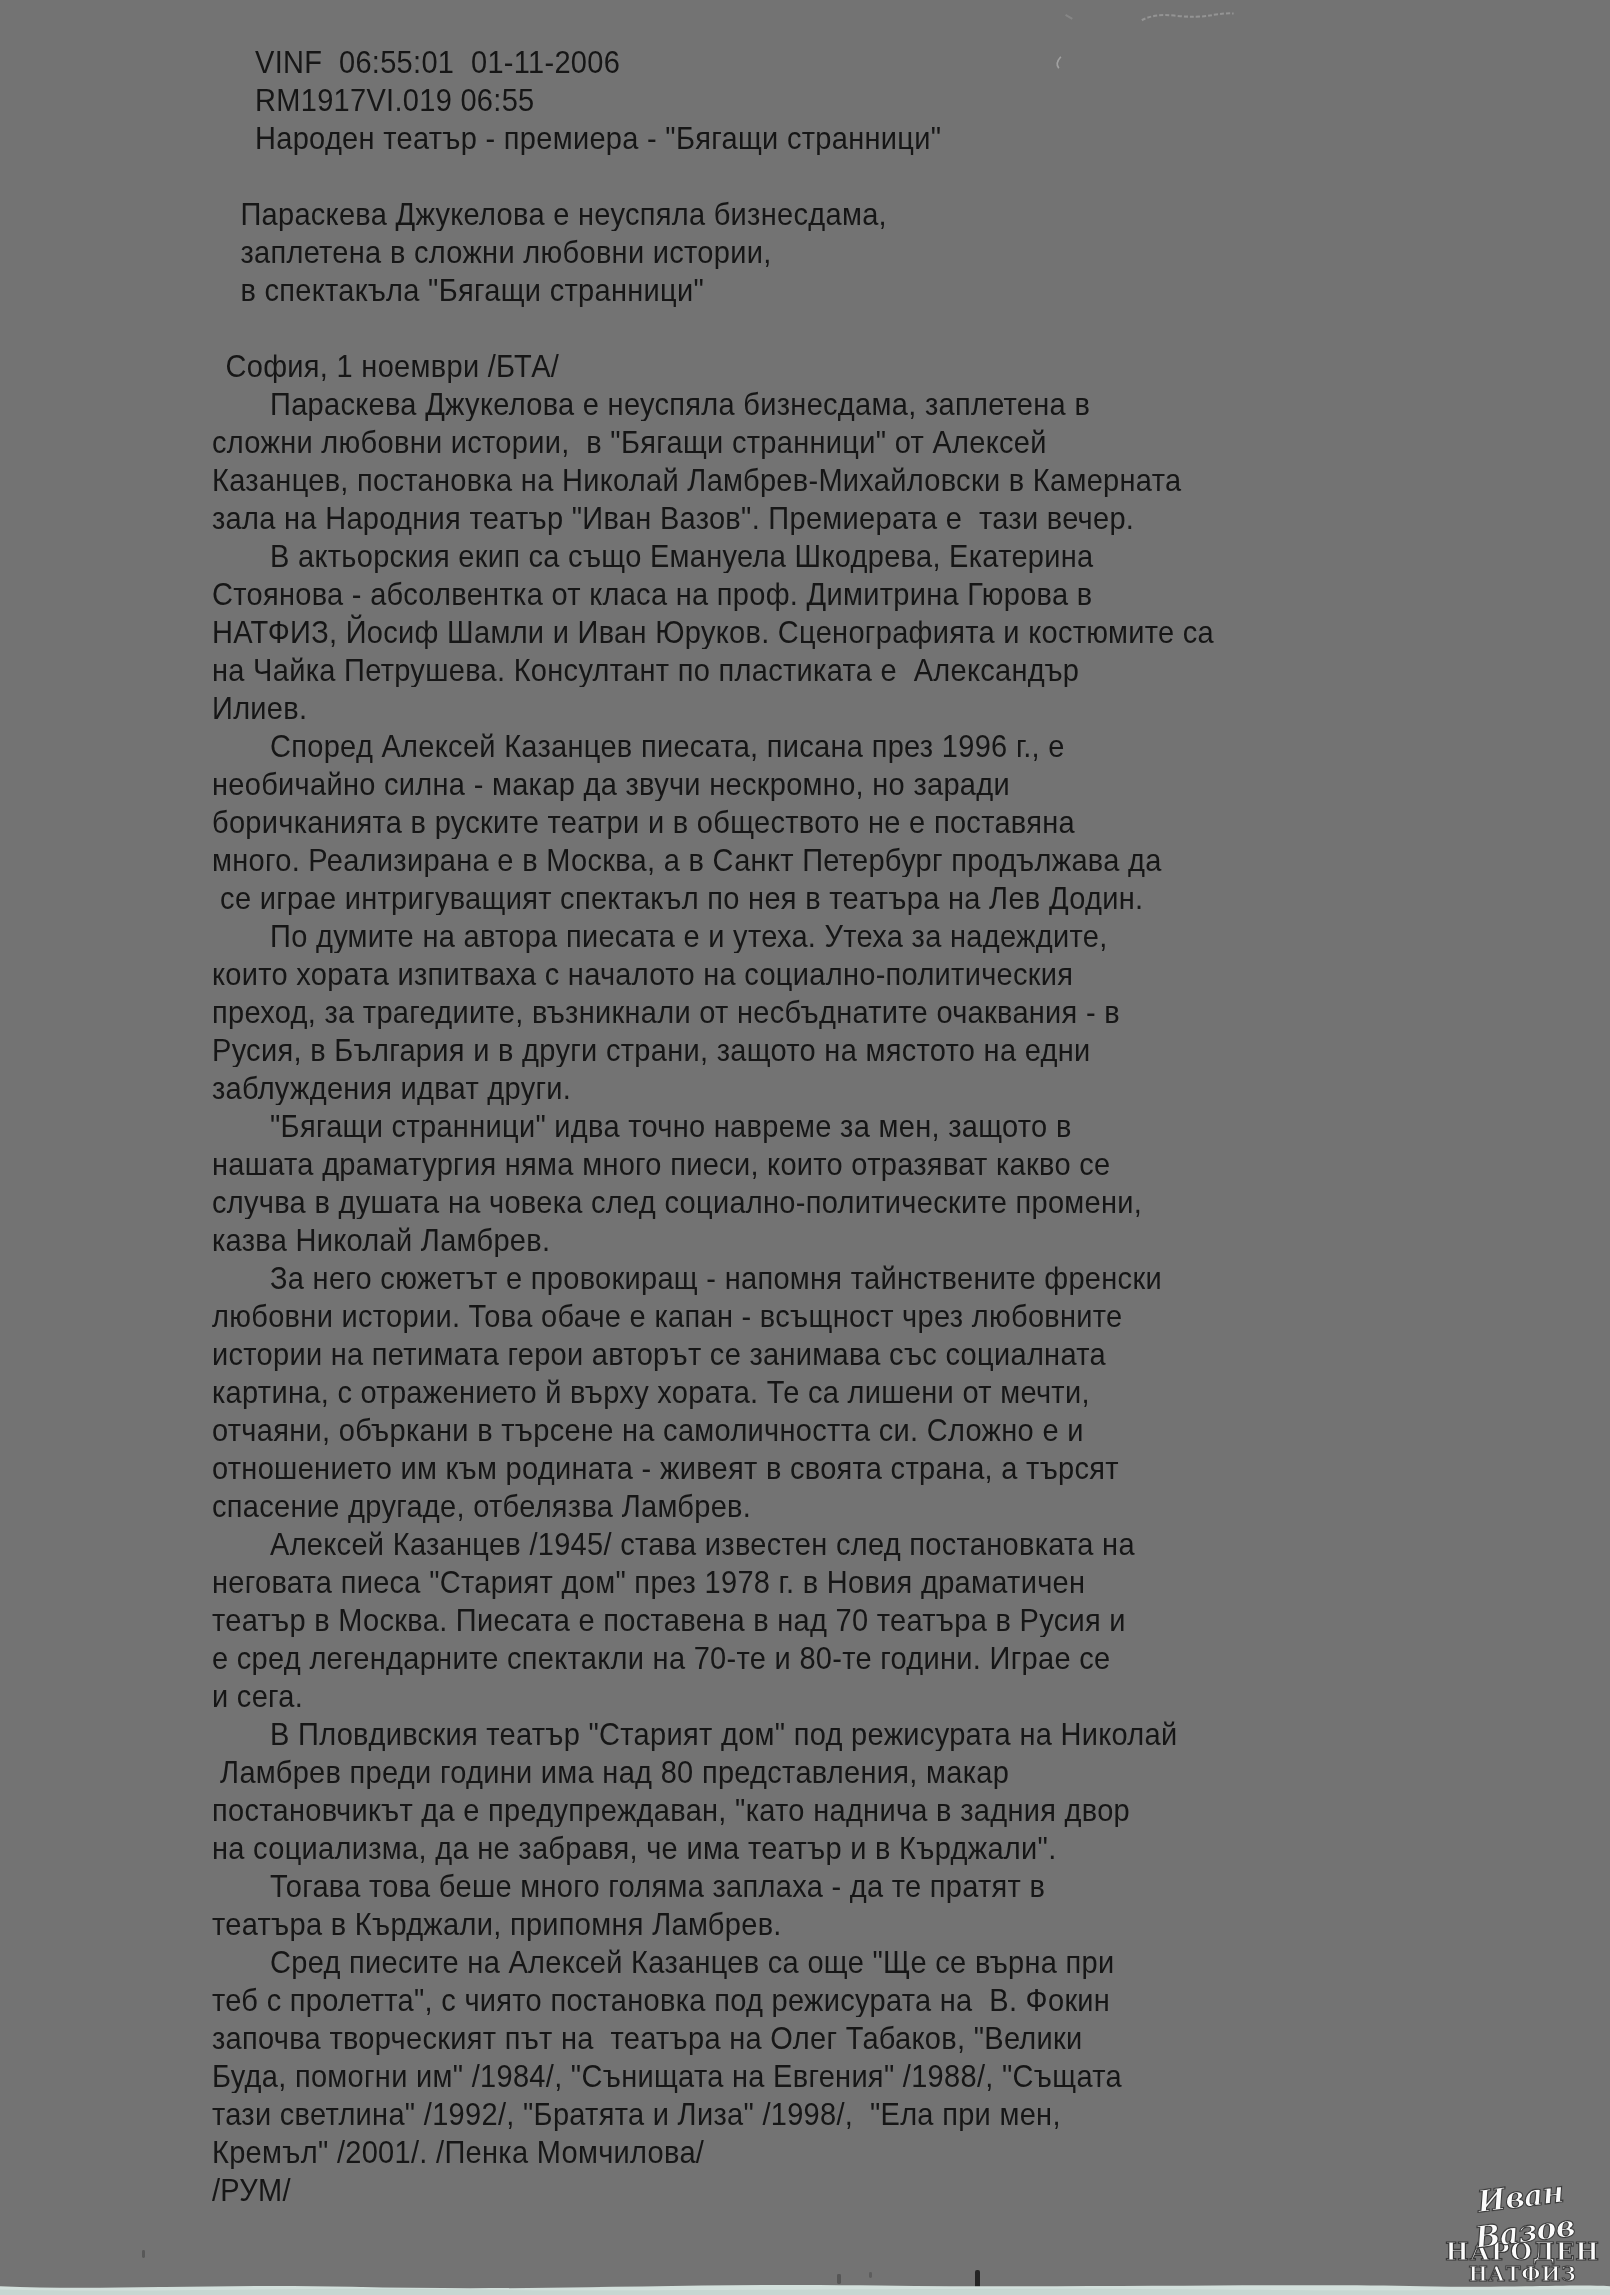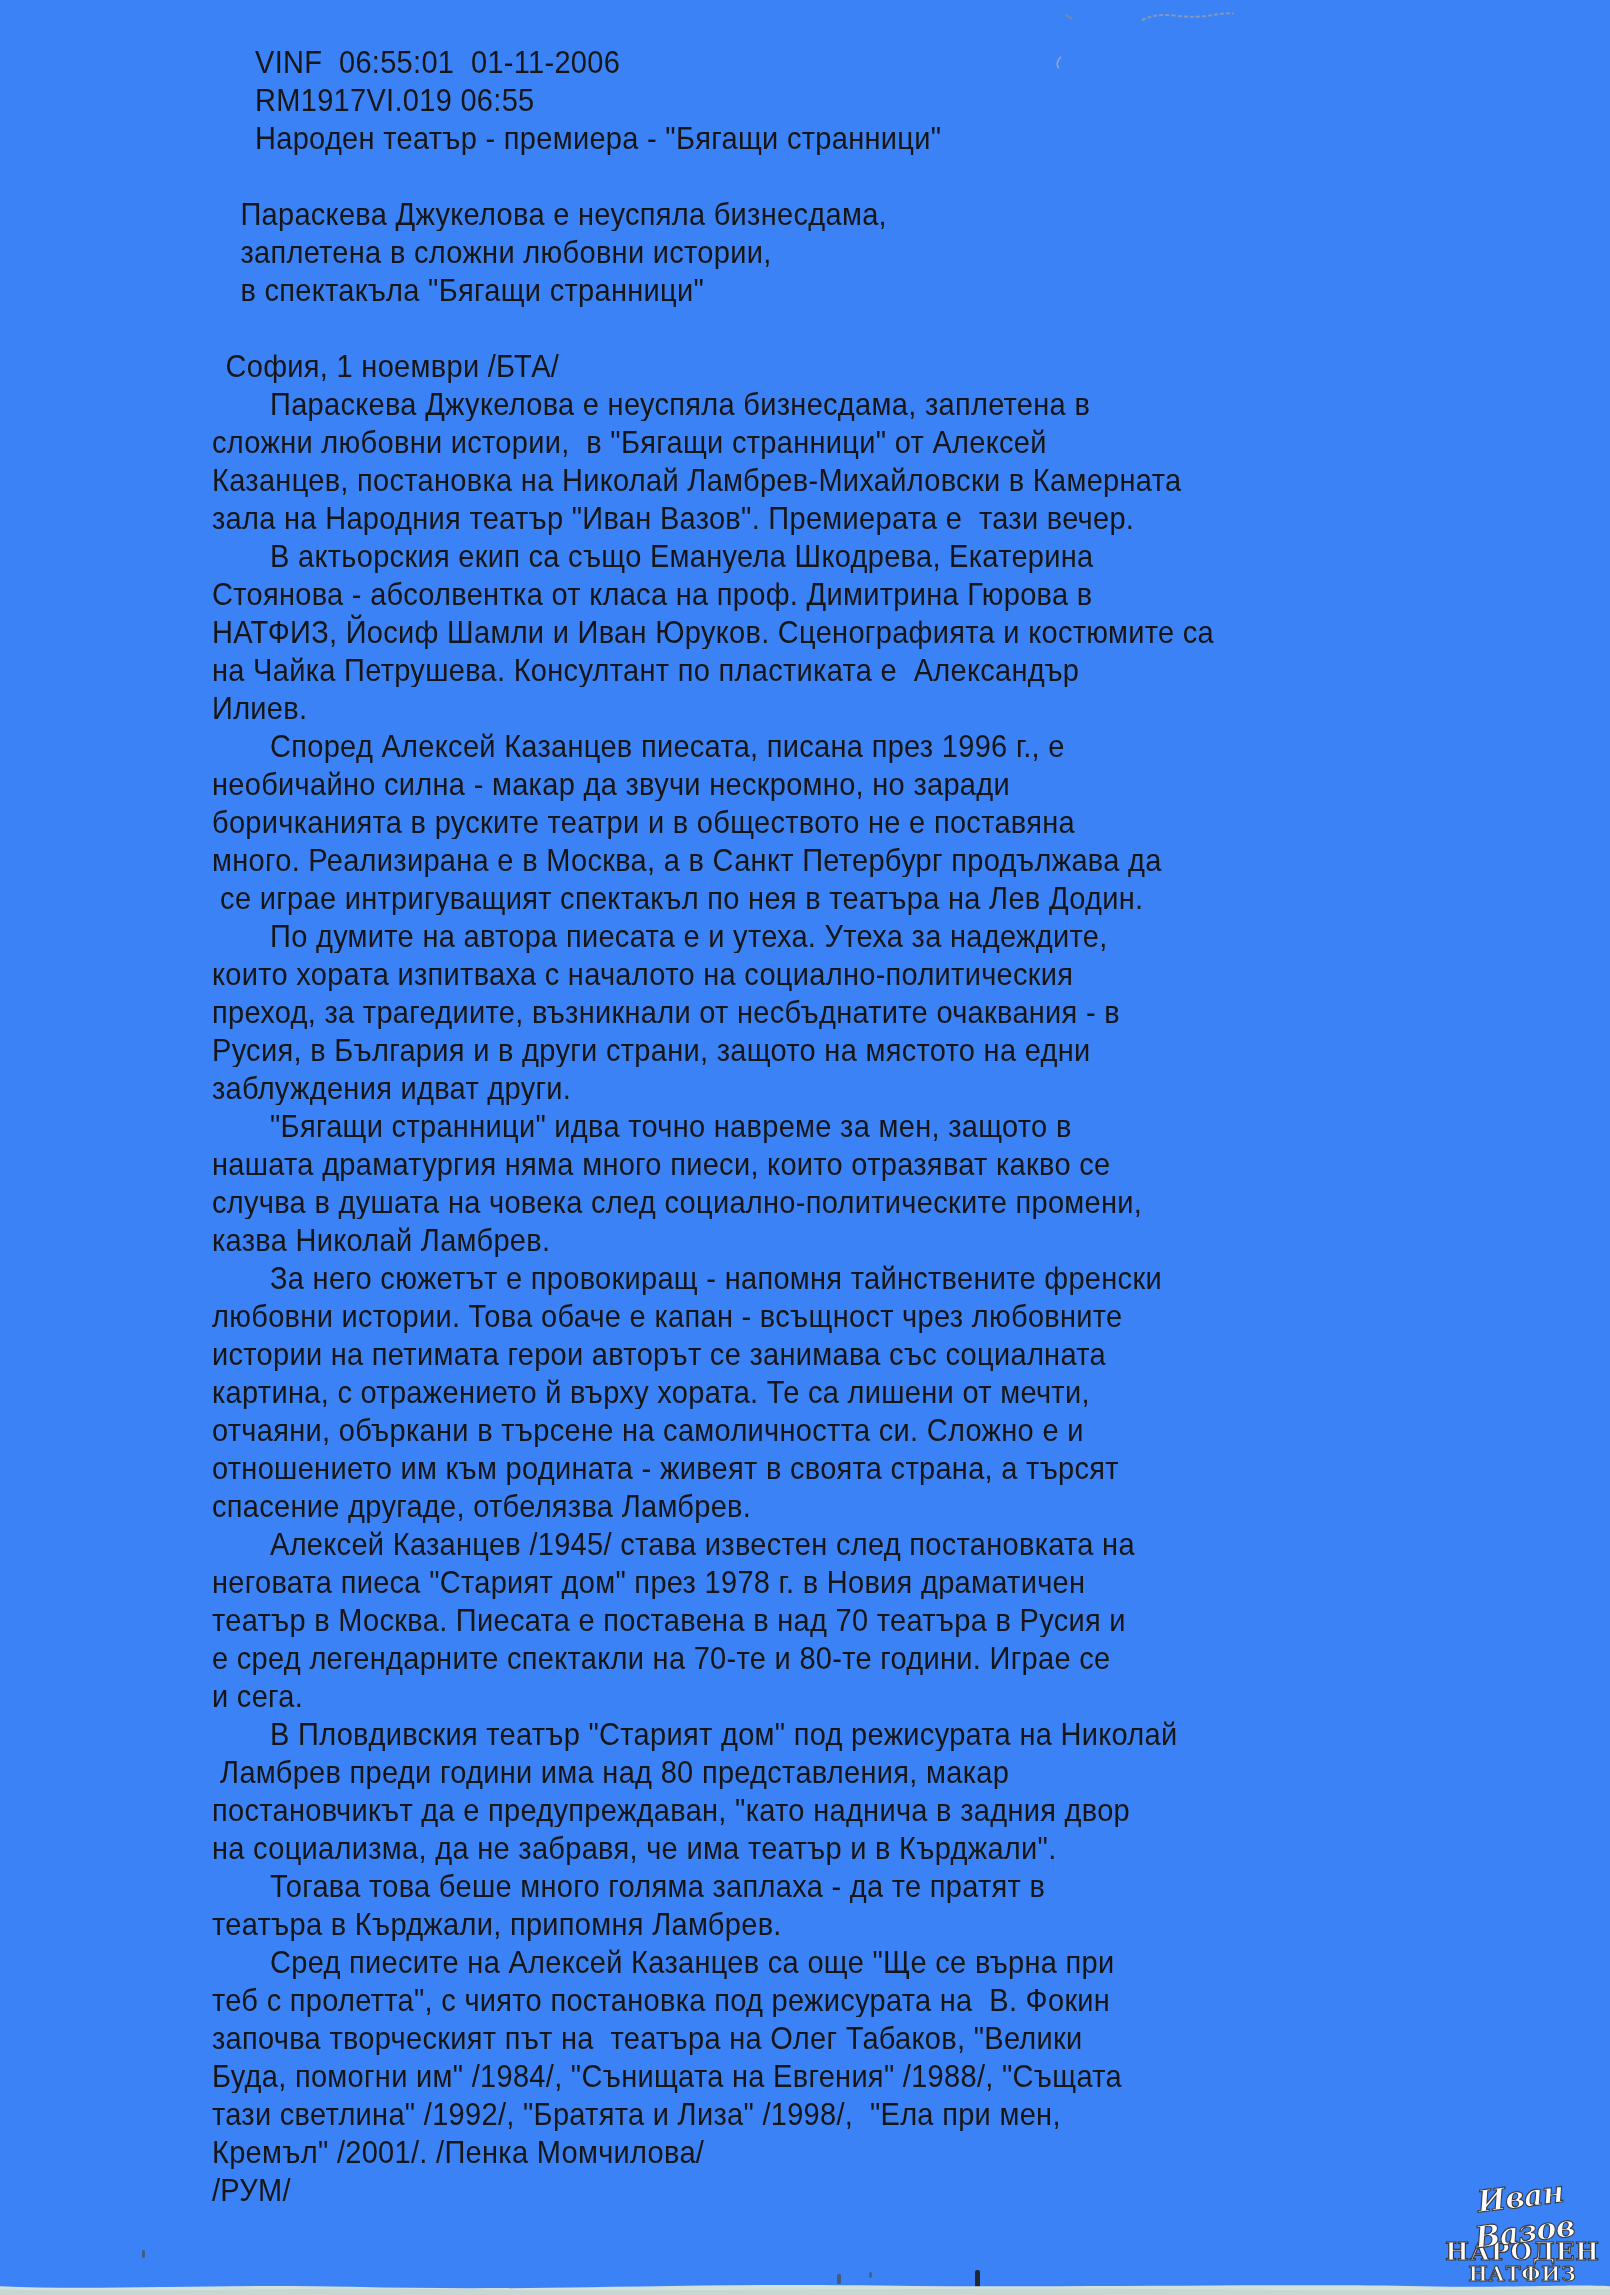--- a/index.html
+++ b/index.html
@@ -4,21 +4,21 @@
 <style>
   html, body {
     margin: 0;
     padding: 0;
     background: #e8e8e8;
   }
   .page {
     position: relative;
     width: 1610px;
     height: 2295px;
-    background: #3b82f6;
+    background: #737373;
     overflow: hidden;
     font-family: "Liberation Sans", sans-serif;
     color: #161616;
   }
   .textblock {
     position: absolute;
     top: 43px;
     left: 212px;
     right: 41px;
   }

